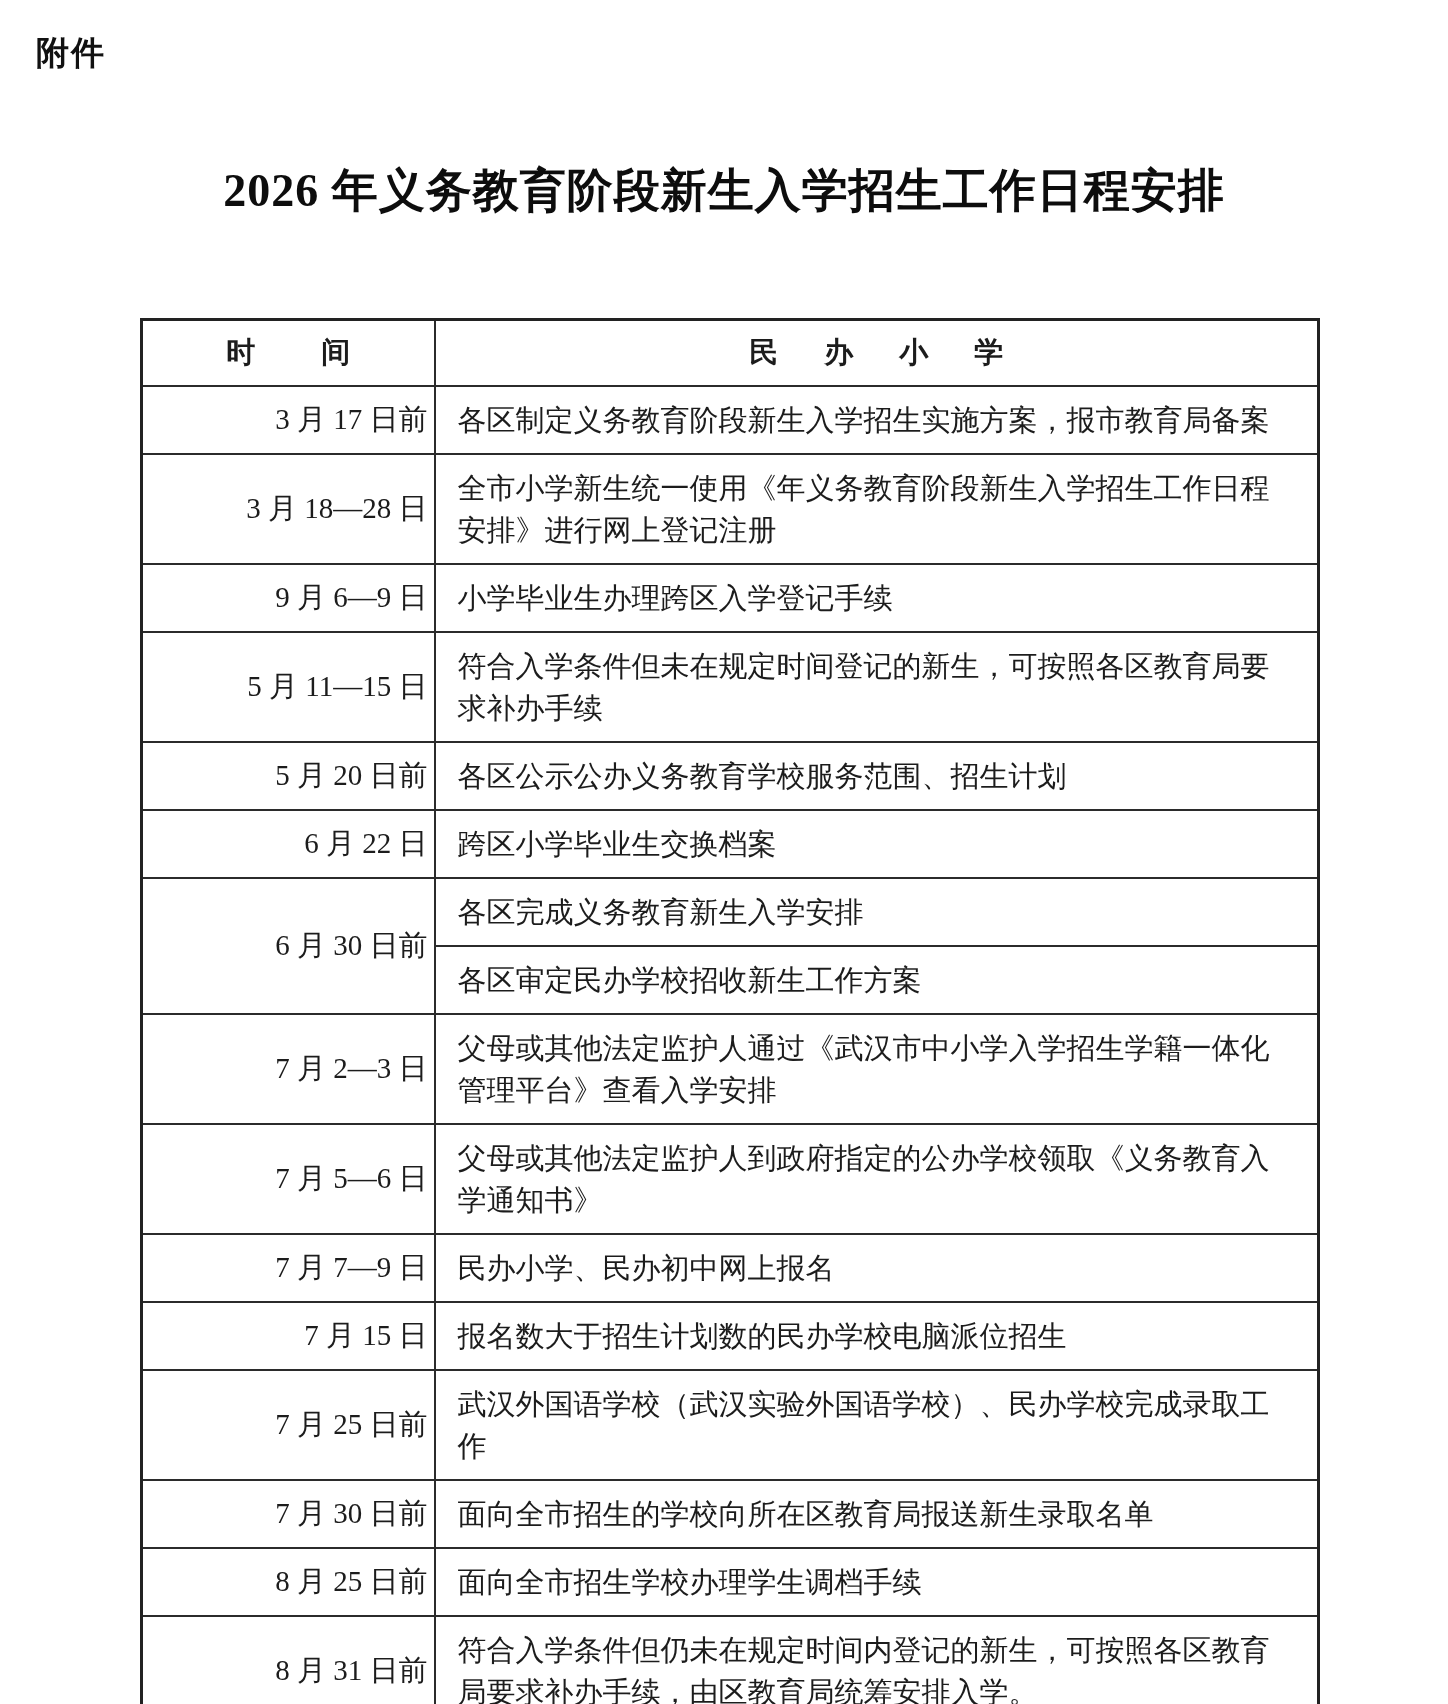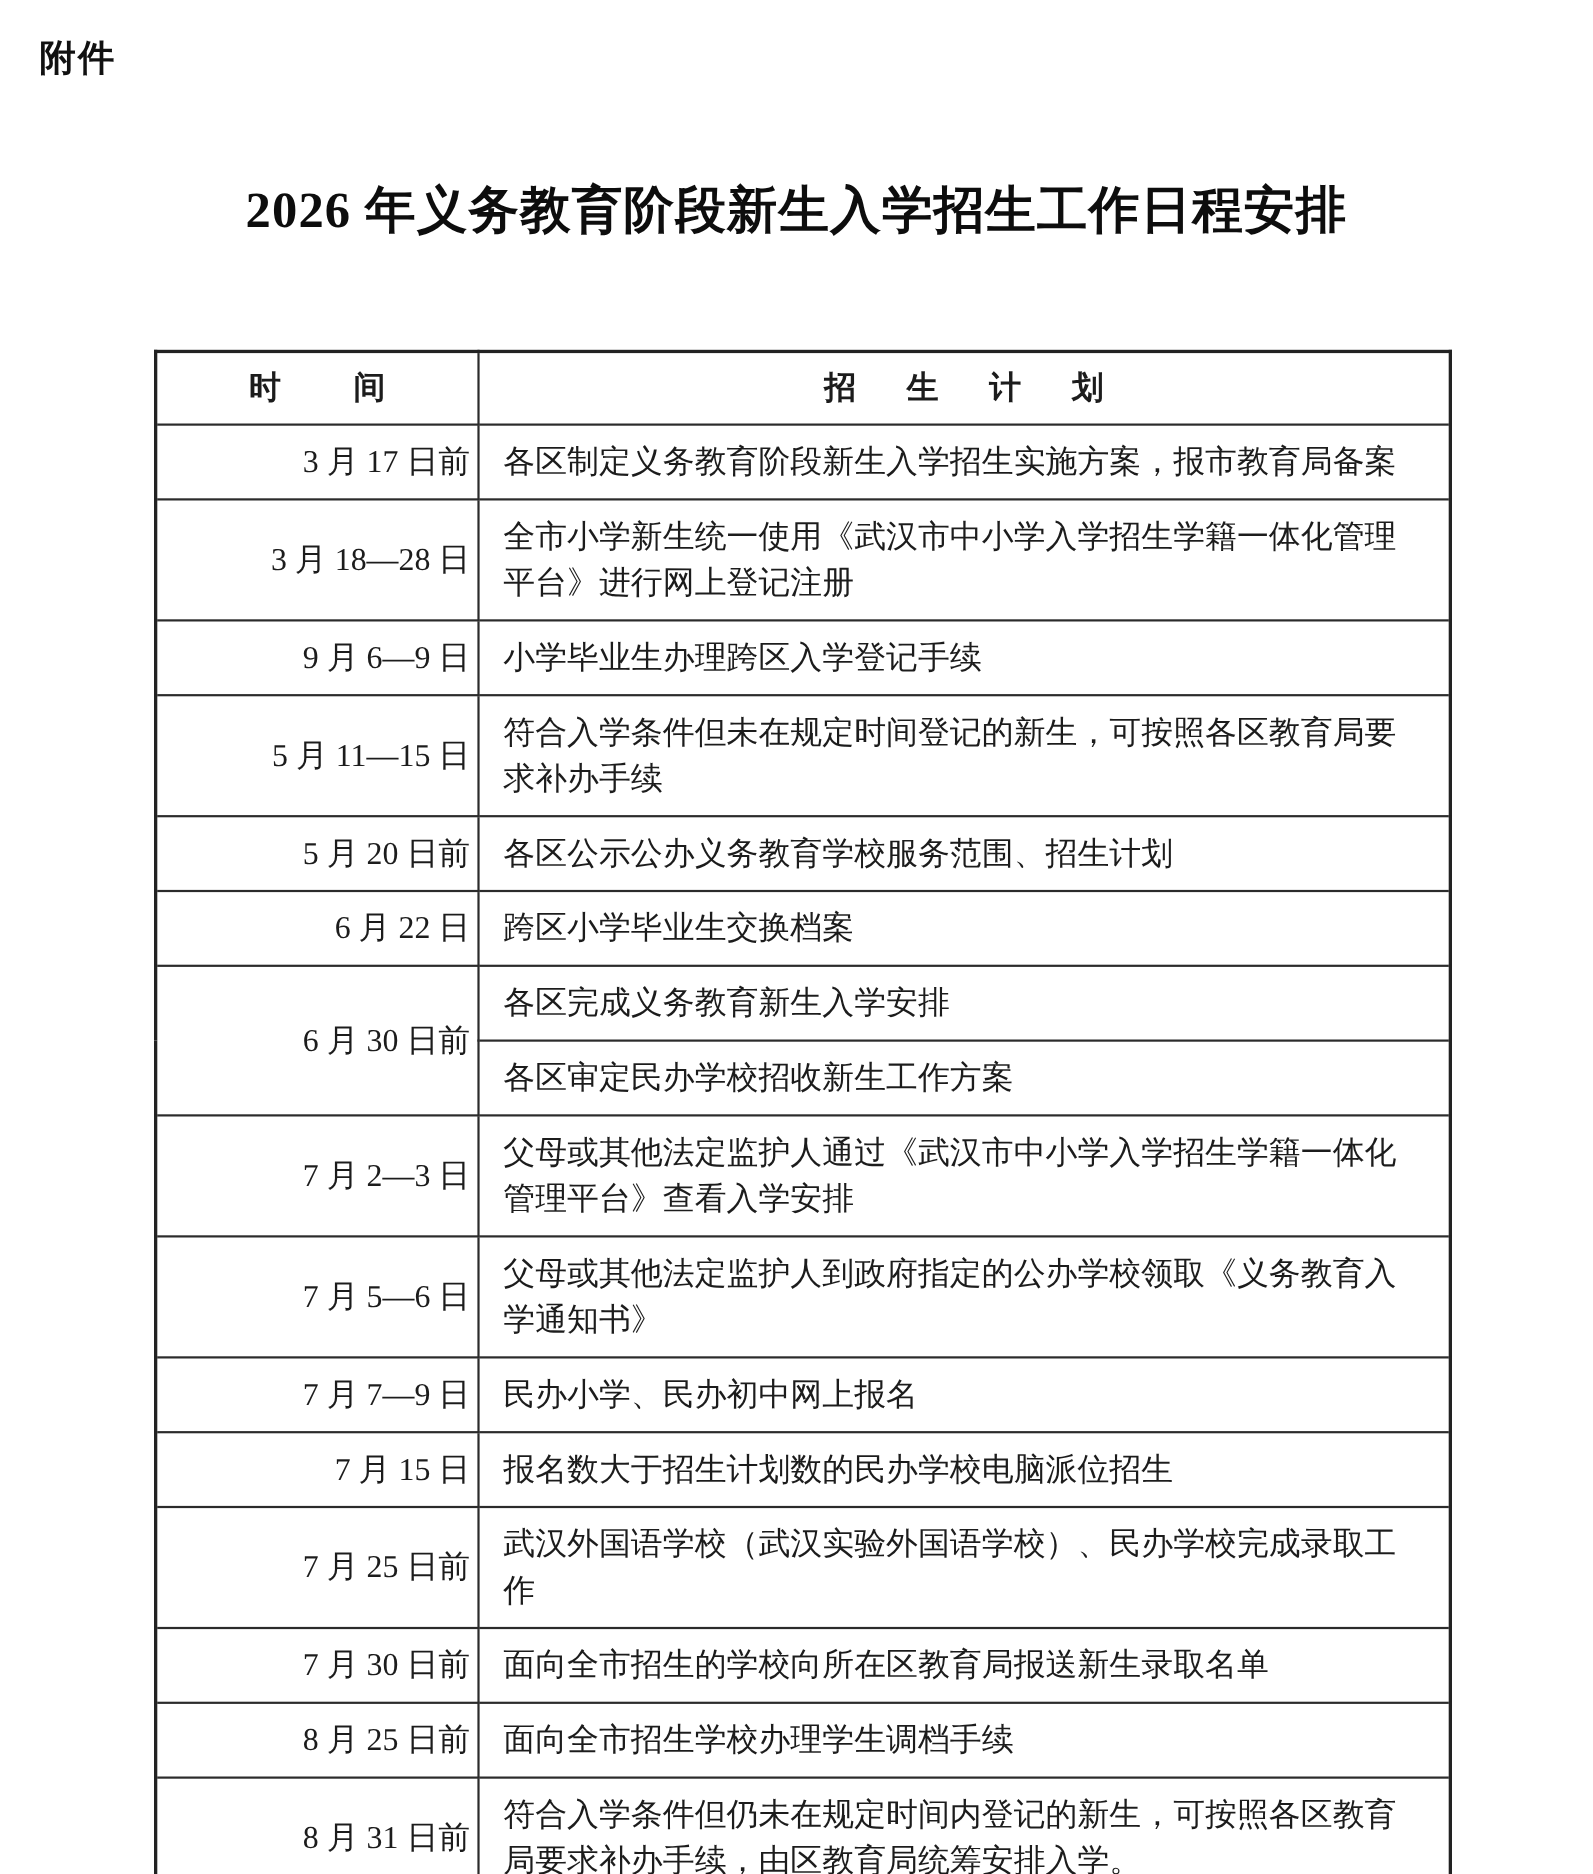--- a/index.html
+++ b/index.html
@@ -88,32 +88,32 @@
 <h1 class="doc-title">2026 年义务教育阶段新生入学招生工作日程安排</h1>
 
 <div class="table-wrap">
   <table class="schedule">
     <thead>
       <tr>
         <th class="time-header">
           <span class="sp">时间</span>
         </th>
         <th class="work-header">
-          <span class="sp">招生计划</span>
+          <span class="sp">民办小学</span>
         </th>
       </tr>
     </thead>
     <tbody>
         <tr>
           <td class="time-cell">3 月 17 日前</td>
           <td class="work-cell">各区制定义务教育阶段新生入学招生实施方案，报市教育局备案</td>
         </tr>
         <tr>
           <td class="time-cell">3 月 18—28 日</td>
-          <td class="work-cell">全市小学新生统一使用《武汉市中小学入学招生学籍一体化管理平台》进行网上登记注册</td>
+          <td class="work-cell">全市小学新生统一使用《年义务教育阶段新生入学招生工作日程安排》进行网上登记注册</td>
         </tr>
         <tr>
           <td class="time-cell">9 月 6—9 日</td>
           <td class="work-cell">小学毕业生办理跨区入学登记手续</td>
         </tr>
         <tr>
           <td class="time-cell">5 月 11—15 日</td>
           <td class="work-cell">符合入学条件但未在规定时间登记的新生，可按照各区教育局要求补办手续</td>
         </tr>
         <tr>

